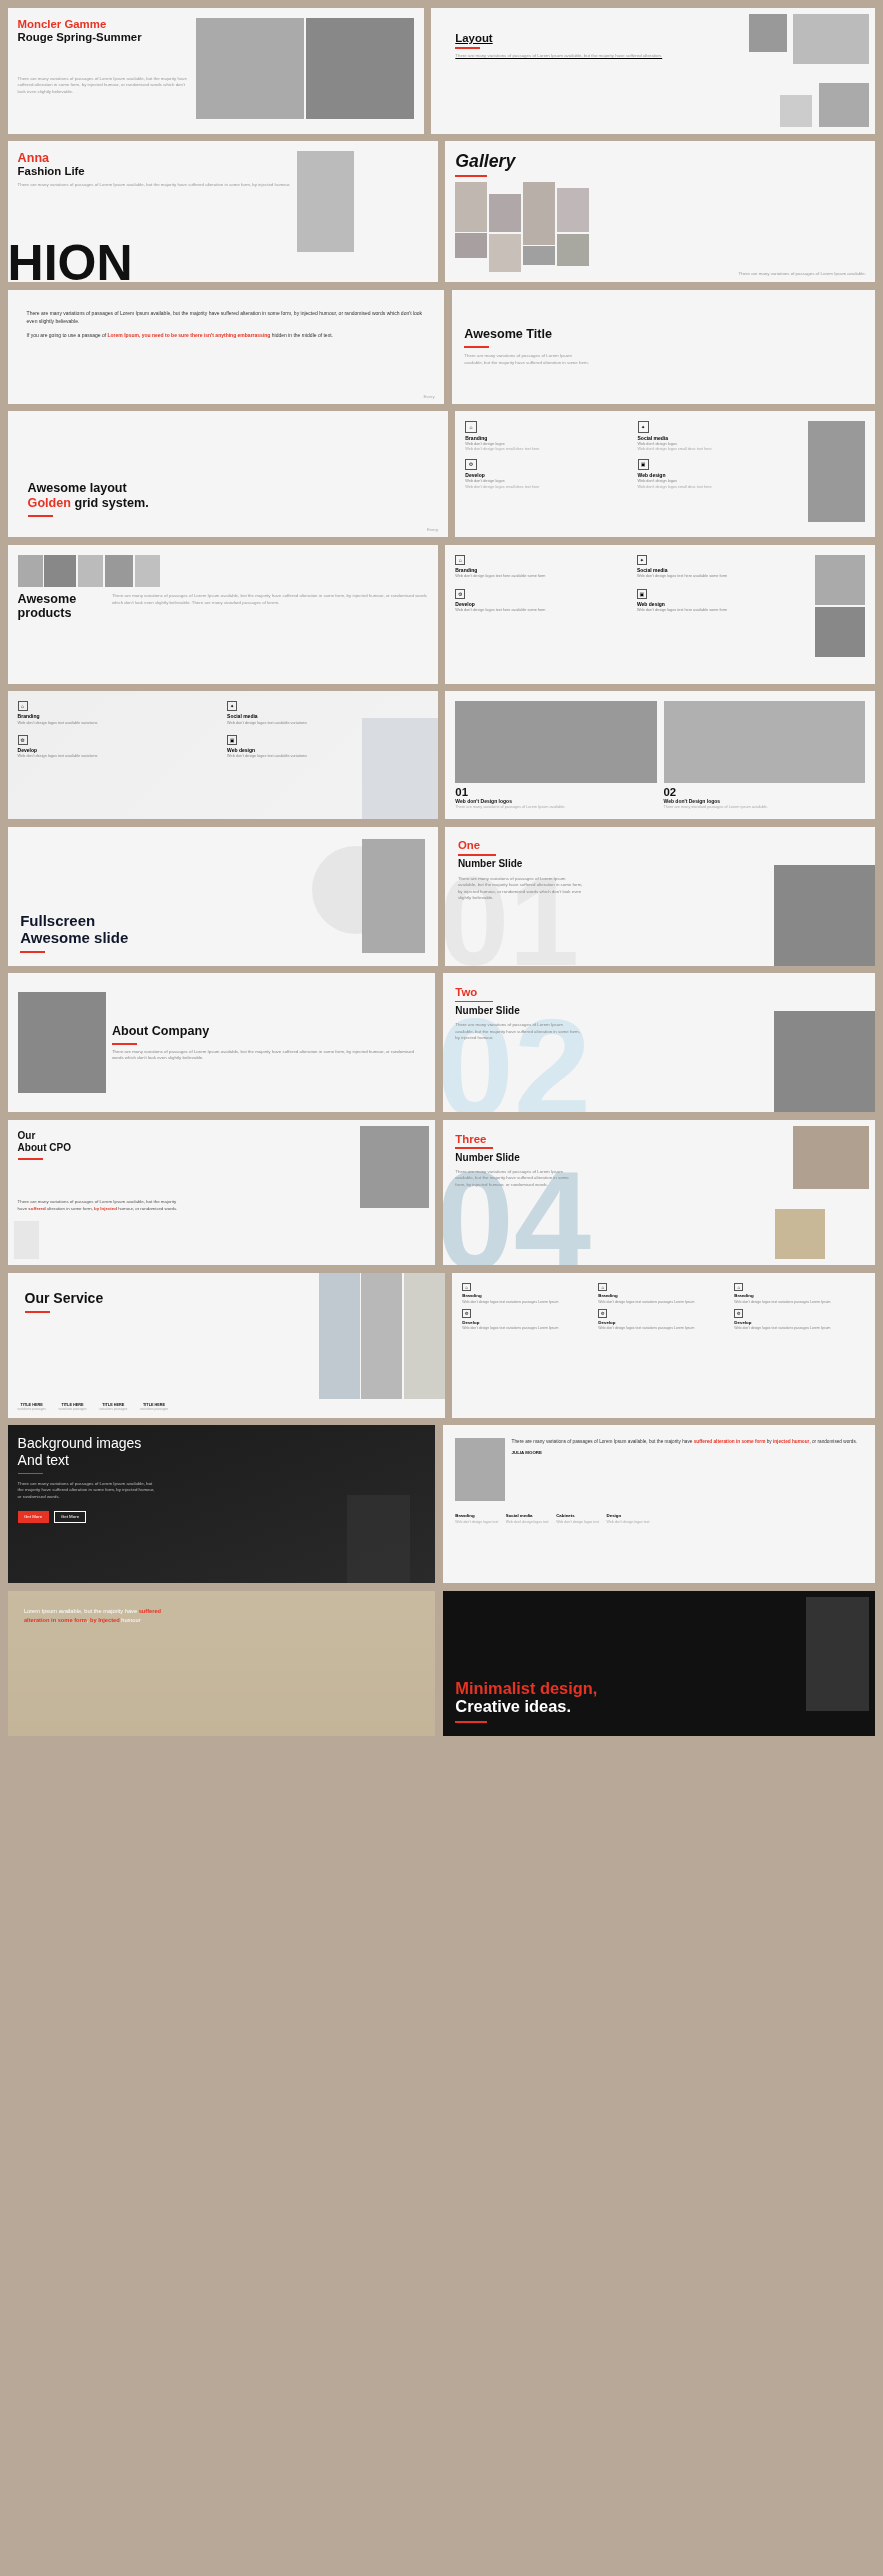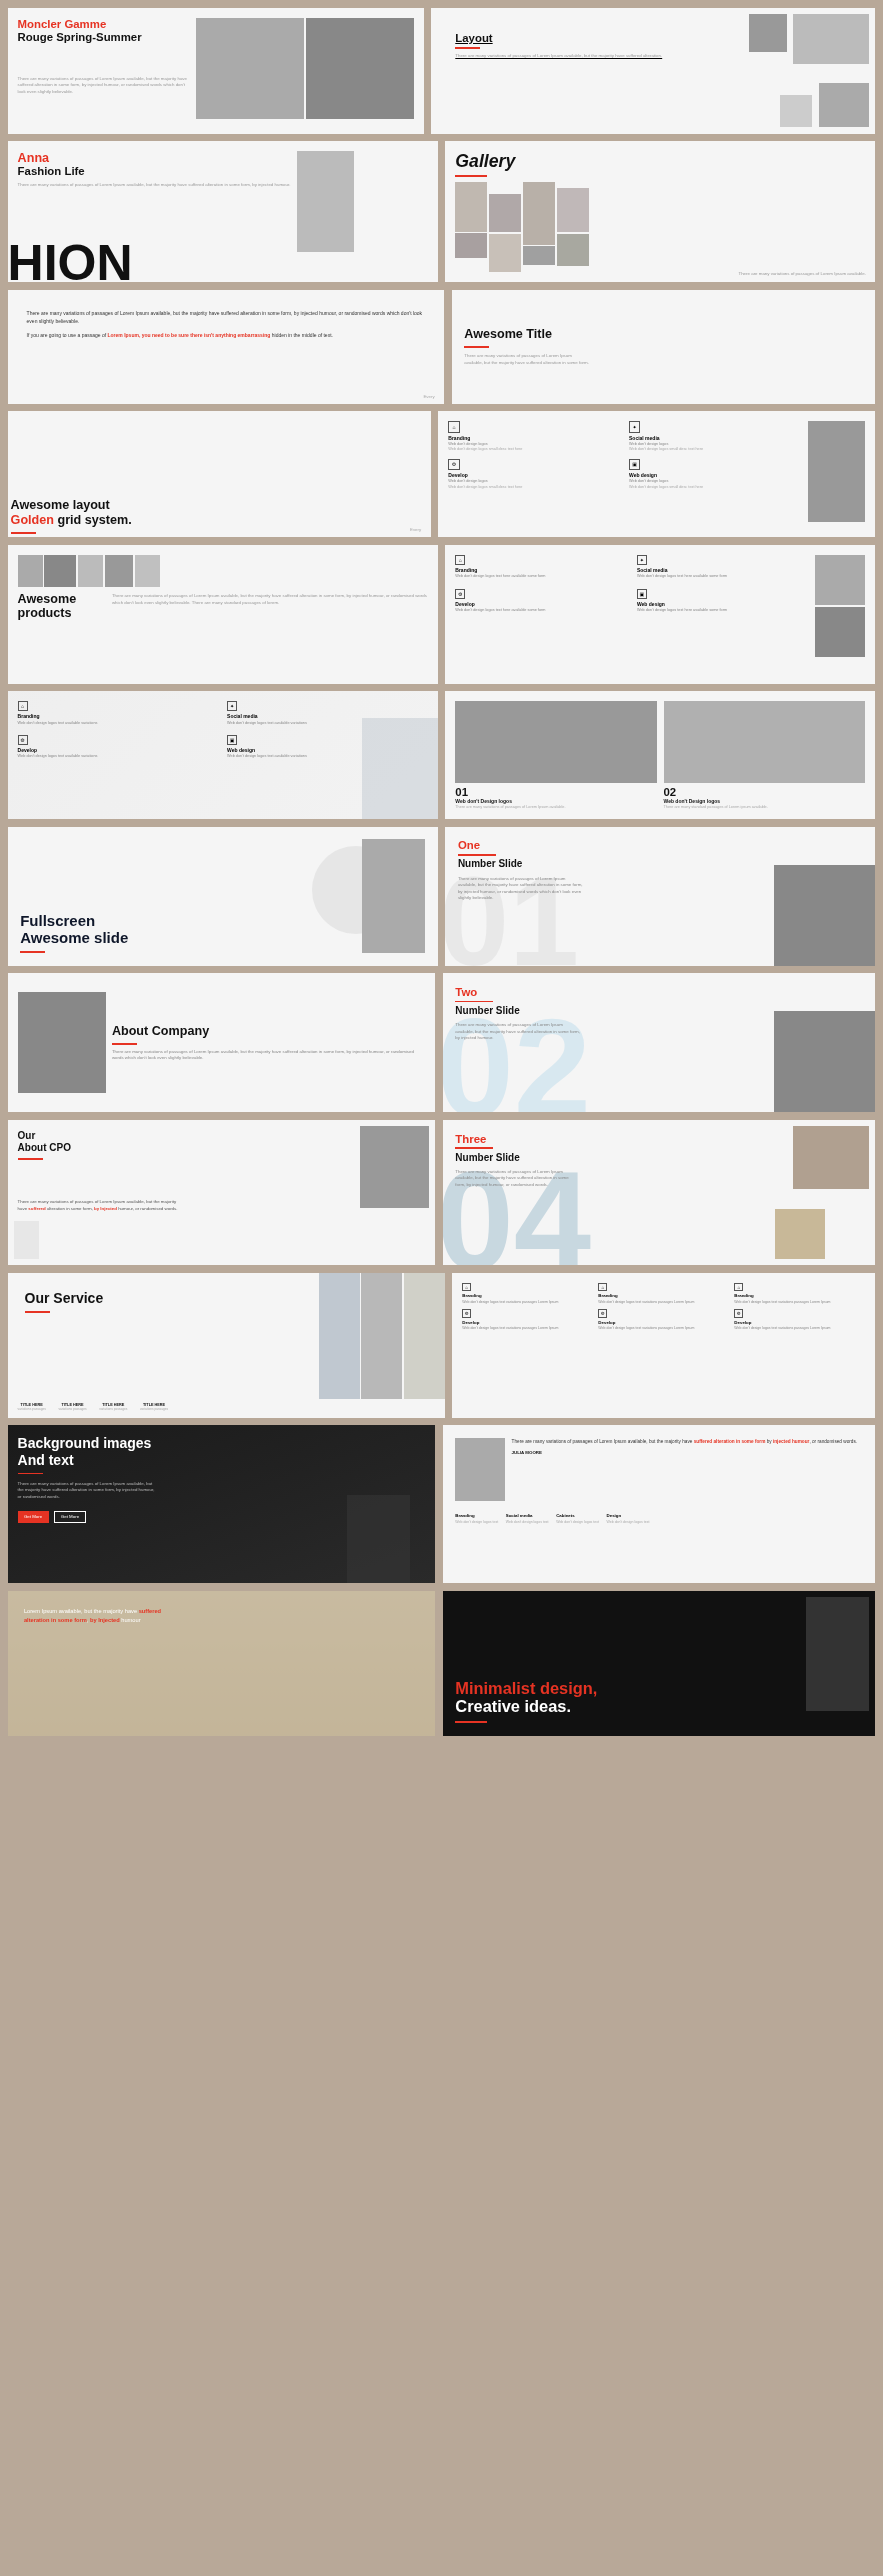--- a/index.html
+++ b/index.html
@@ -125,21 +125,21 @@
 
     <div class="slide" style="min-height:114px; padding:12.6px; display:flex; flex-direction:column; justify-content:center;">
       <div style="font-size:12.6px; font-weight:900; color:#111;">Awesome Title</div>
       <div style="width:25px; height:1.9px; background:#e63323; margin:5px 0;"></div>
       <div style="font-size:4.4px; color:#999; max-width:126px; line-height:1.5;">There are many variations of passages of Lorem Ipsum available, but the majority have suffered alteration in some form.</div>
     </div>
   </div>
 
   <div class="row">
 
-    <div class="slide" style="min-height:126px; padding:3px; display:flex; flex-direction:column; justify-content:flex-end;">
+    <div class="slide" style="min-height:126px; padding:20px; display:flex; flex-direction:column; justify-content:flex-end;">
       <div style="font-size:12.6px; font-weight:900; color:#111; line-height:1.2;">
         <span>Awesome layout</span><br>
         <span style="color:#e63323;">Golden</span>
         <span> </span><span>grid system.</span>
       </div>
       <div style="width:25px; height:1.9px; background:#e63323; margin-top:3.8px;"></div>
       <div style="position:absolute; bottom:5px; right:9.5px; font-size:4.4px; color:#aaa;">Every</div>
     </div>
 
     <div class="slide" style="min-height:126px; padding:10px; position:relative;">
@@ -468,21 +468,21 @@
     </div>
   </div>
 
   <div class="row">
 
     <div class="slide slide-dark" style="min-height:158px; padding:10px; position:relative; overflow:hidden;">
 
       <div style="position:absolute;top:0;left:0;right:0;bottom:0;background:linear-gradient(to bottom right, #1a1a1a, #2a2a2a);"></div>
       <div style="position:absolute;bottom:0;right:25px;width:63px;height:88px;background:#333;opacity:0.7;"></div>
       <div style="position:relative;z-index:1;">
-        <div style="font-size:14px;font-weight:700;color:#fff;line-height:1.2;">
+        <div style="font-size:14px;font-weight:400;color:#fff;line-height:1.2;">
           <span>Background images</span><br>
           <span>And text</span>
         </div>
         <div style="width:25px;height:1.9px;background:#e63323;margin:3.8px 0;"></div>
         <div style="font-size:4.4px;color:#bbb;line-height:1.5;max-width:139px;margin-top:6.3px;">There are many variations of passages of Lorem Ipsum available, but the majority have suffered alteration in some form, by injected humour, or randomised words.</div>
         <div style="display:flex;gap:5px;margin-top:10px;">
           <button style="background:#e63323;color:#fff;border:none;padding:2.5px 6.3px;font-size:4.4px;cursor:pointer;">Get More</button>
           <button style="background:transparent;color:#fff;border:0.6px solid #fff;padding:2.5px 6.3px;font-size:4.4px;cursor:pointer;">Get More</button>
         </div>
       </div>

